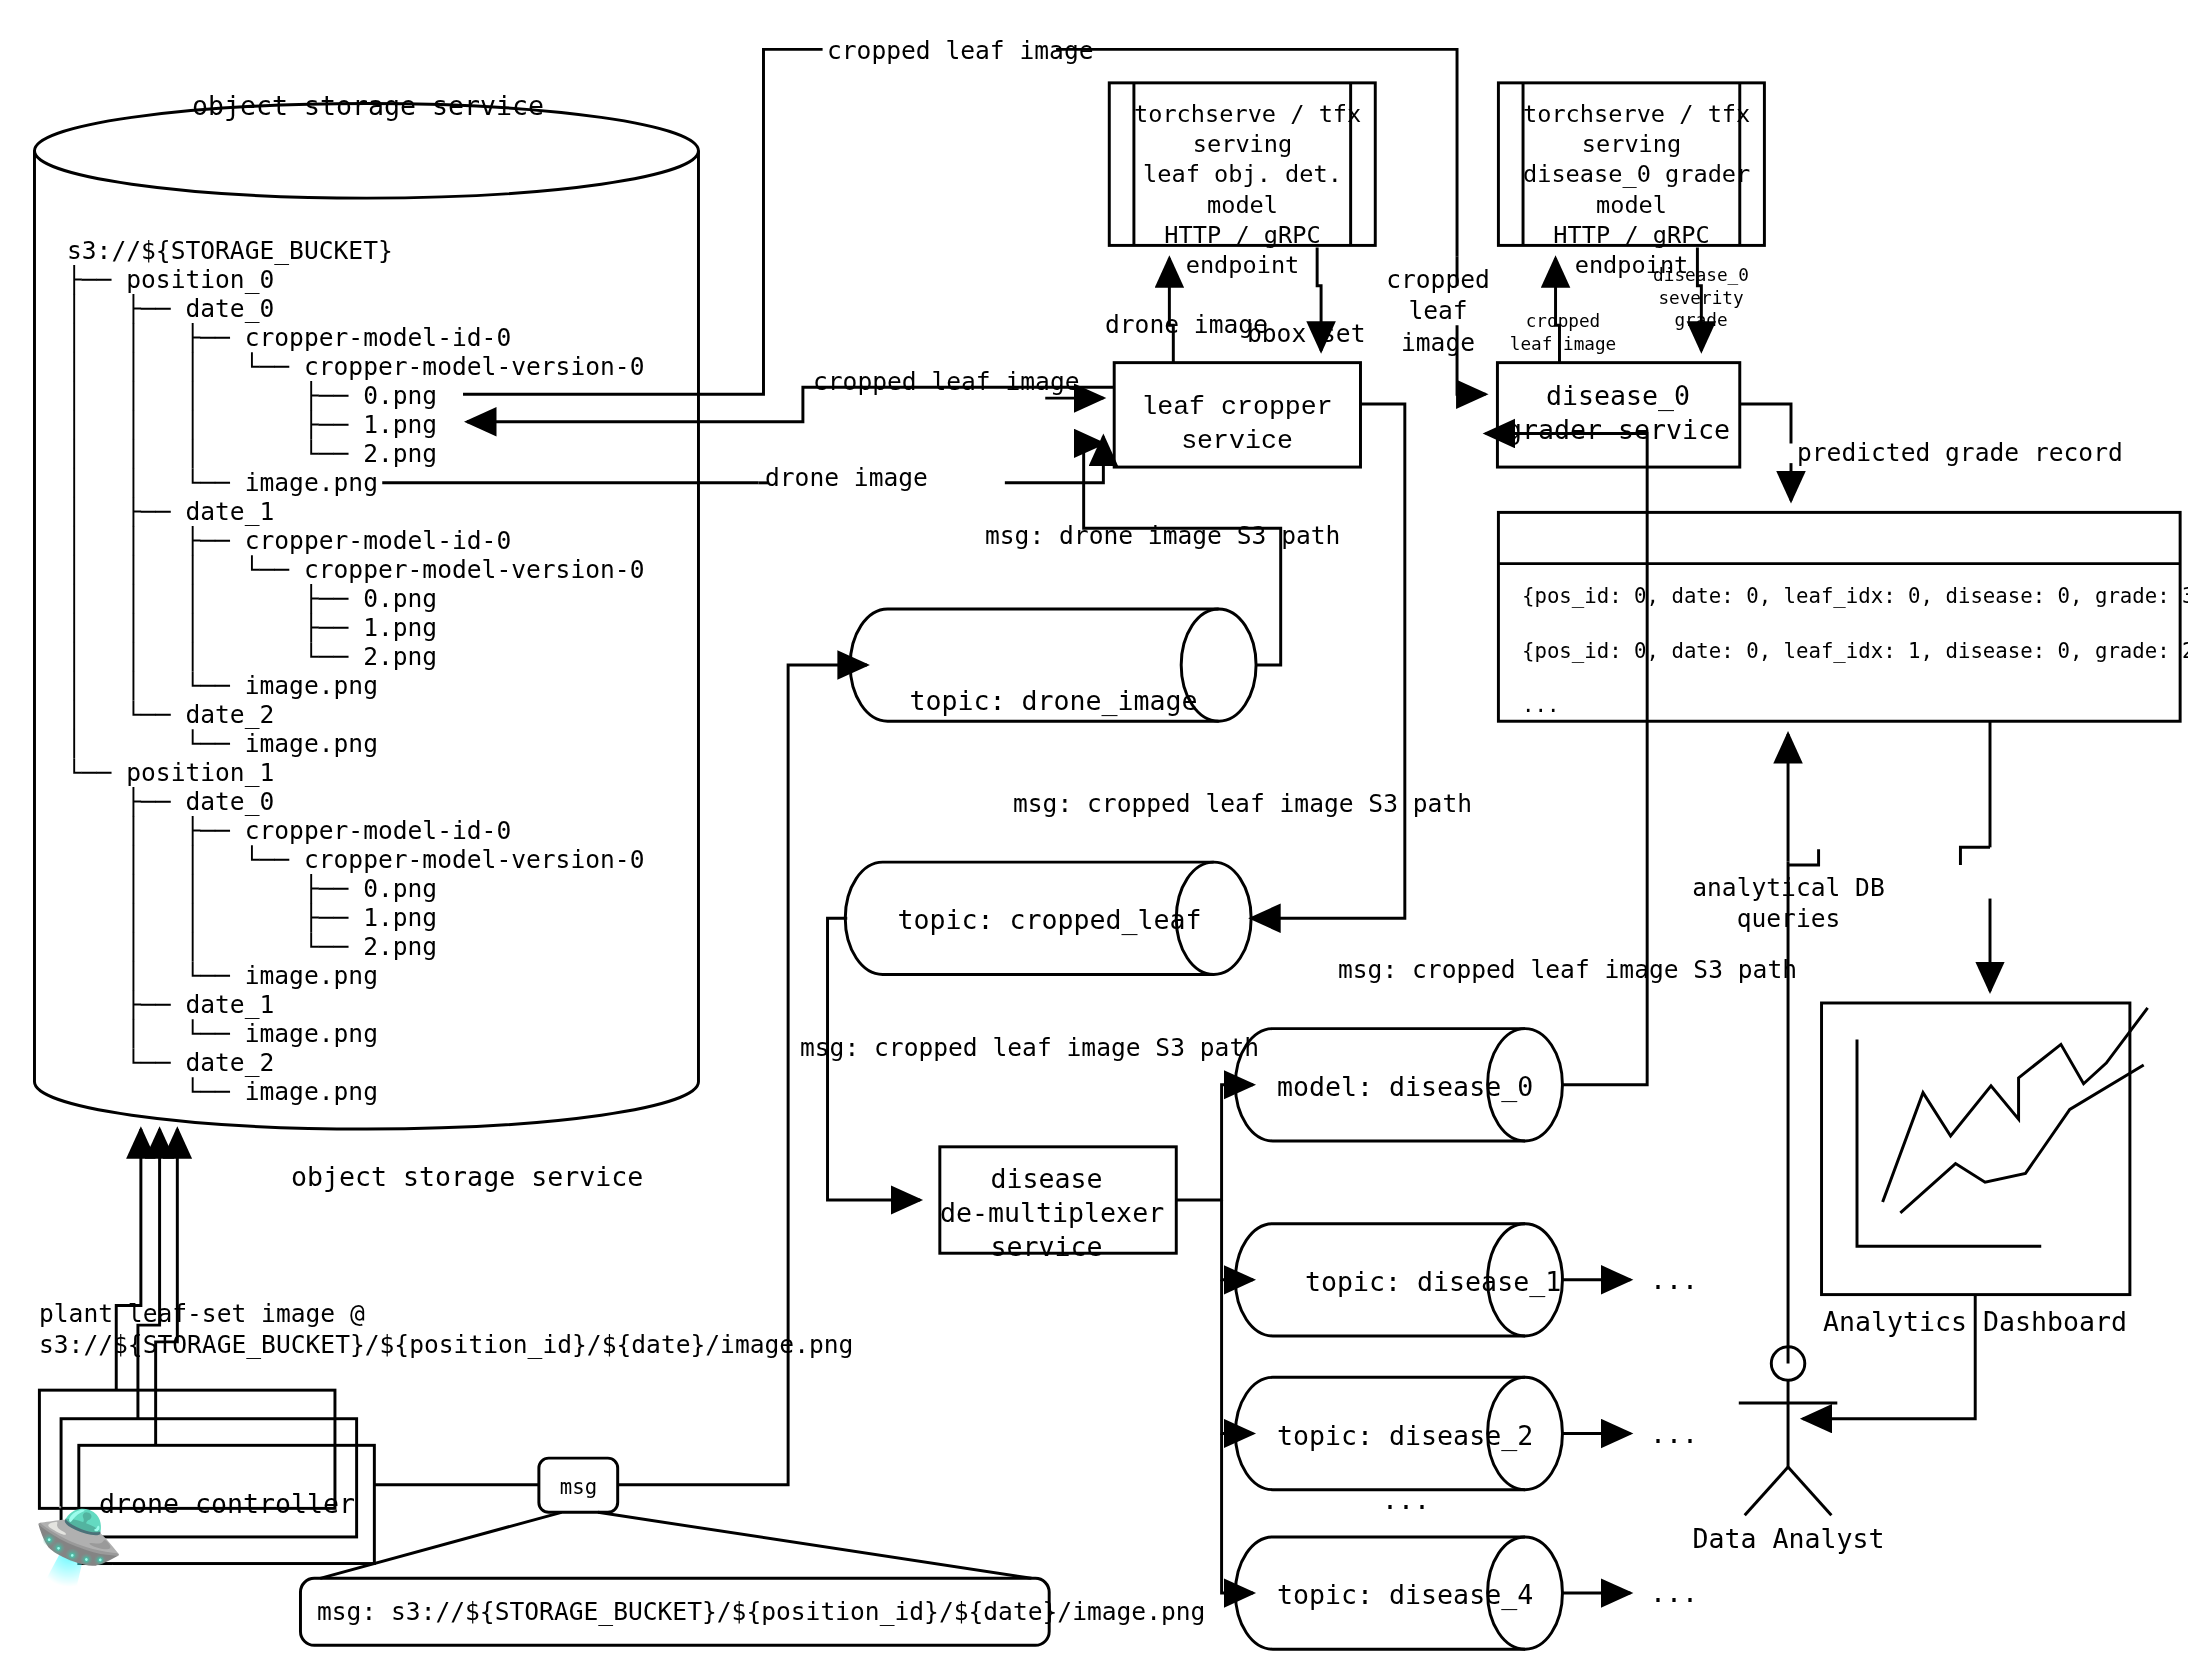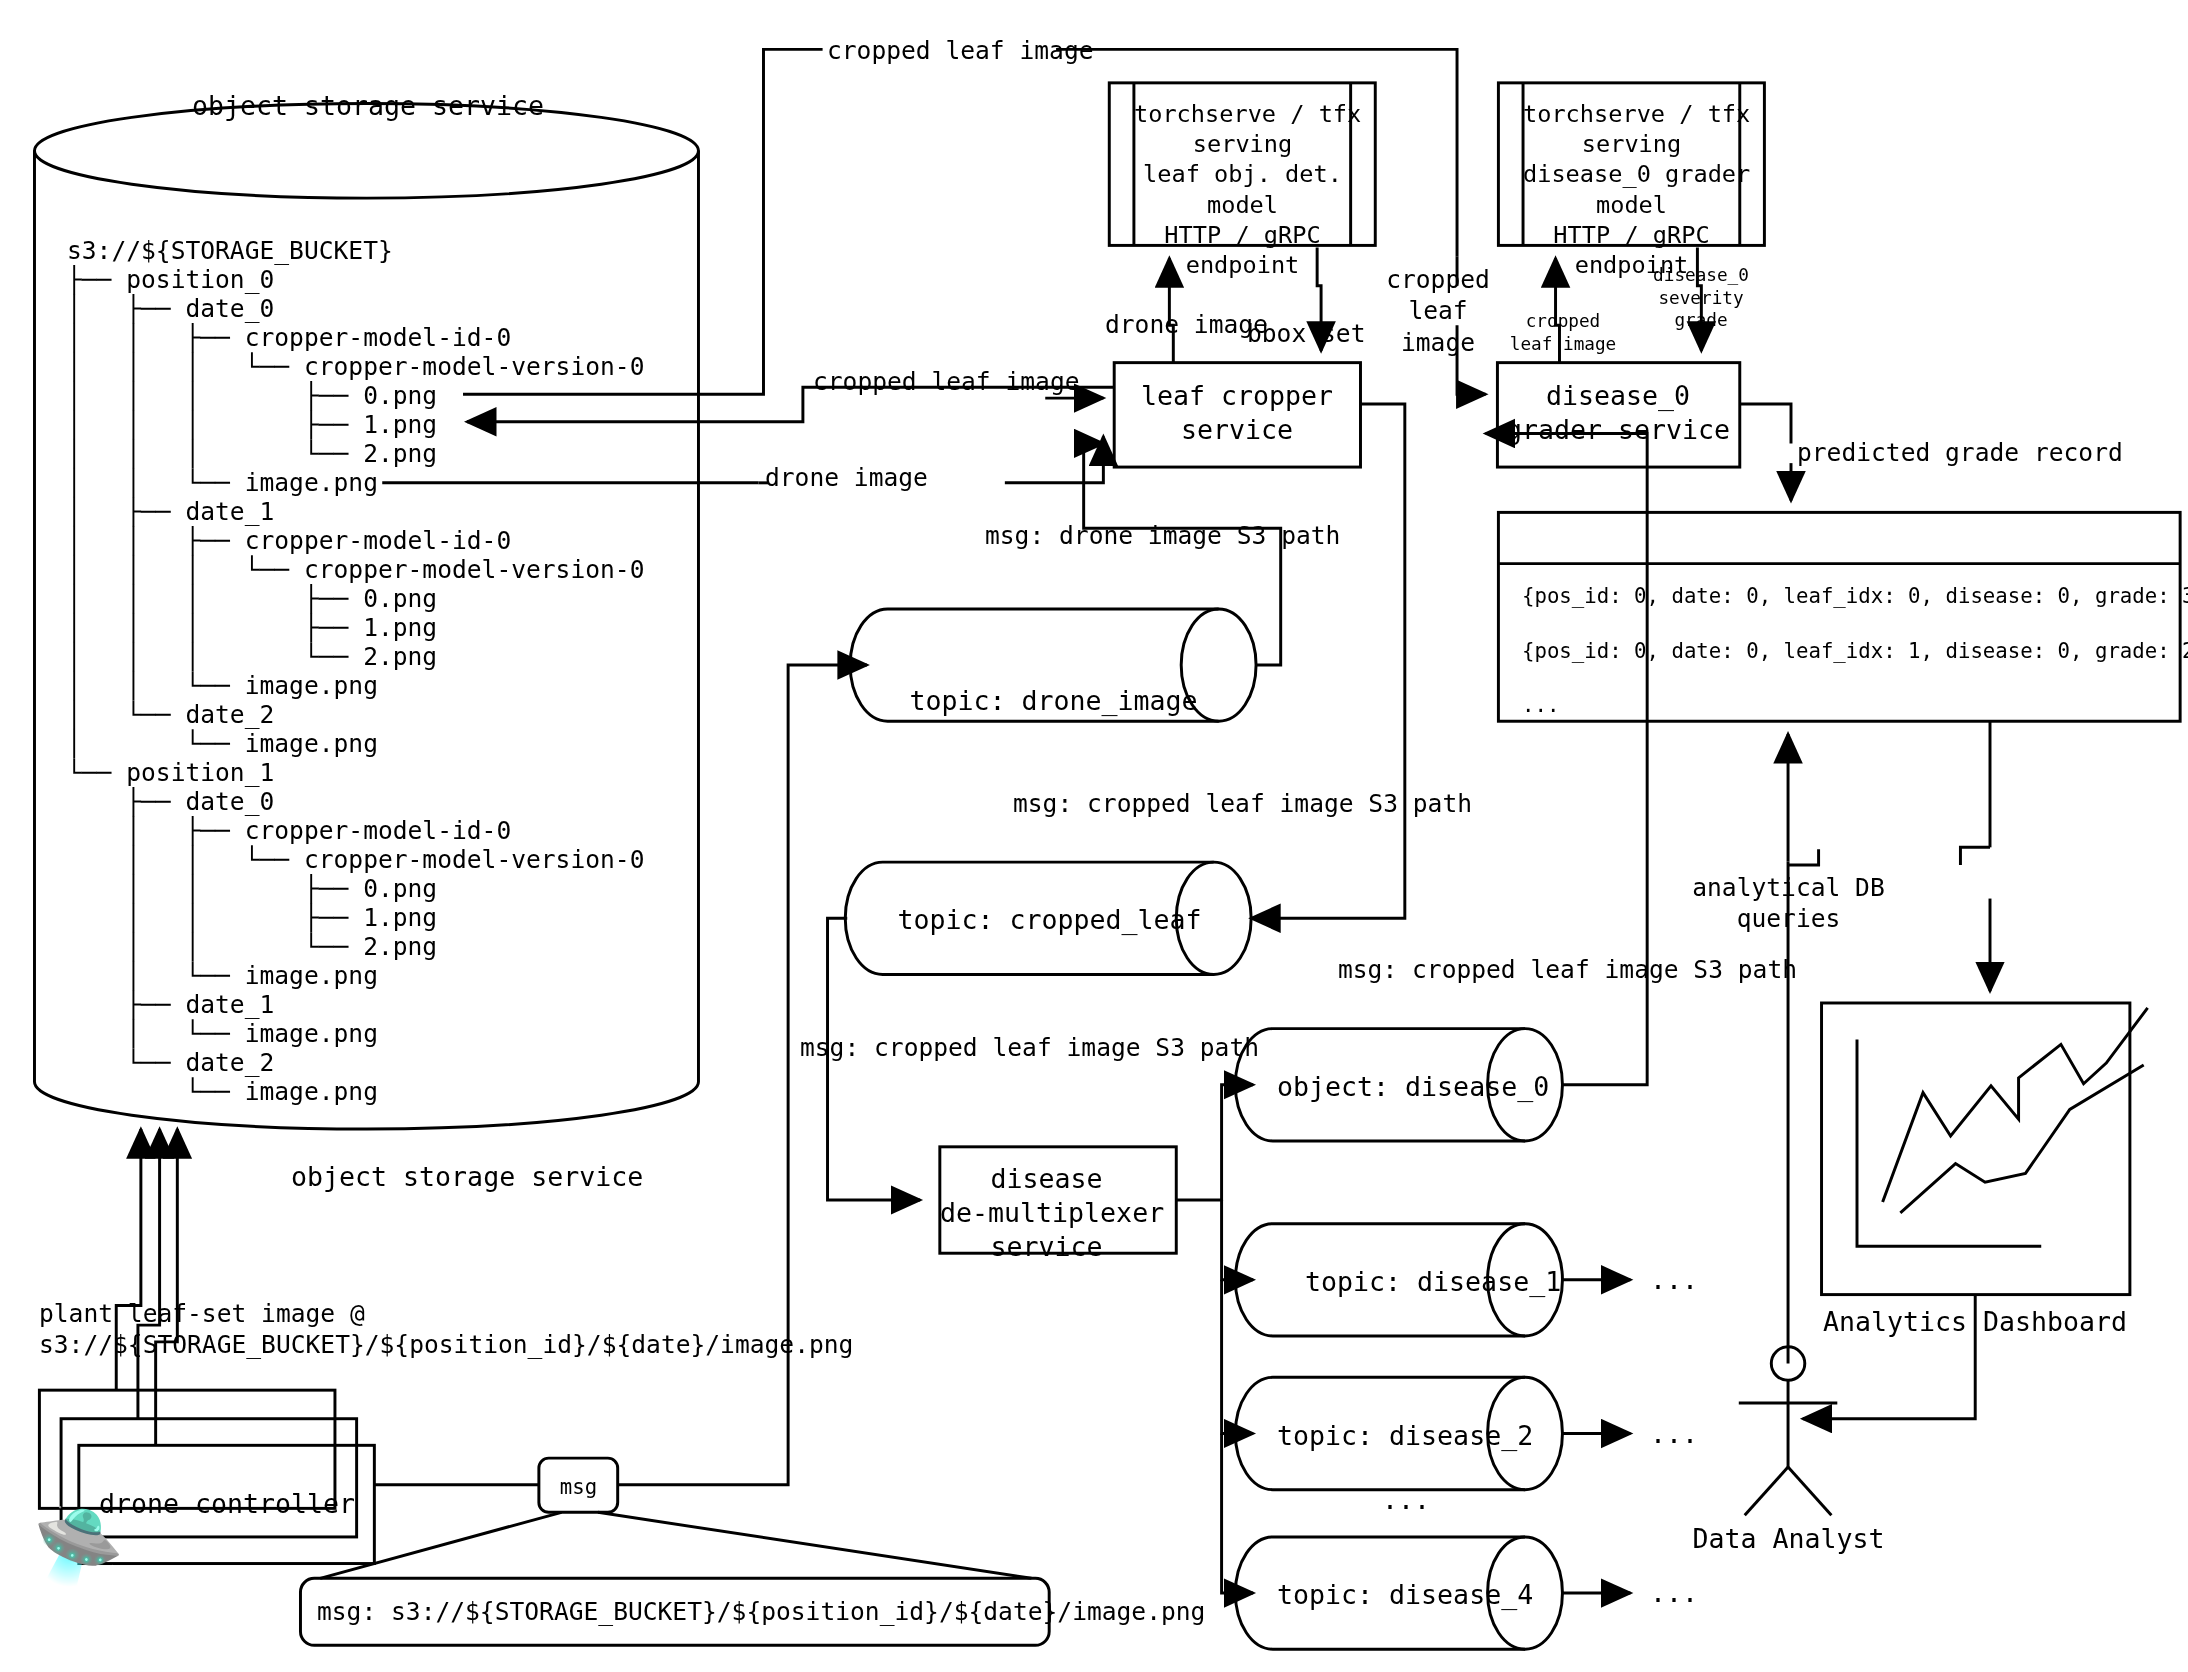--- a/index.html
+++ b/index.html
@@ -293,38 +293,38 @@
 HTTP / gRPC
 endpoint</div>
 
   <div class="lbl t24 c" style="left:1523px; top:99px; width:217px;">torchserve / tfx
 serving
 disease_0 grader
 model
 HTTP / gRPC
 endpoint</div>
 
-  <div class="lbl t28 c" style="left:1114px; top:379px; width:246px;">leaf cropper
+  <div class="lbl t28 c" style="left:1114px; top:390px; width:246px;font-family:Liberation Mono, monospace;">leaf cropper
 service</div>
 
   <div class="lbl t28 c" style="left:1497px; top:379px; width:242px;">disease_0
 grader service</div>
 
 
   <div class="lbl t21" style="left:1522px; top:583px;">{pos_id: 0, date: 0, leaf_idx: 0, disease: 0, grade: 3, ...}</div>
   <div class="lbl t21" style="left:1522px; top:638px;">{pos_id: 0, date: 0, leaf_idx: 1, disease: 0, grade: 2, ...}</div>
   <div class="lbl t21" style="left:1522px; top:692px;">...</div>
 
   <div class="lbl t28 c" style="left:1821px; top:1305px; width:308px;">Analytics Dashboard</div>
 
   <div class="lbl t28 c" style="left:1675px; top:1522px; width:227px;">Data Analyst</div>
 
   <div class="lbl t28 c" style="left:891px; top:650px; width:325px;margin-top:34px;">topic: drone_image</div>
   <div class="lbl t28 c" style="left:887px; top:903px; width:325px;">topic: cropped_leaf</div>
-  <div class="lbl t28 c" style="left:1277px; top:1070px; width:246px;">object: disease_0</div>
+  <div class="lbl t28 c" style="left:1277px; top:1070px; width:246px;">model: disease_0</div>
   <div class="lbl t28 c" style="left:1277px; top:1265px; width:246px;margin-left:28px;">topic: disease_1</div>
   <div class="lbl t28 c" style="left:1277px; top:1419px; width:246px;">topic: disease_2</div>
   <div class="lbl t28 c" style="left:1277px; top:1578px; width:246px;">topic: disease_4</div>
 
   <div class="lbl t28" style="left:1650px; top:1263px;">...</div>
   <div class="lbl t28" style="left:1650px; top:1417px;">...</div>
   <div class="lbl t28" style="left:1650px; top:1576px;">...</div>
   <div class="lbl t28" style="left:1382px; top:1483px;">...</div>
 
   <div class="lbl t28 c" style="left:940px; top:1162px; width:213px;">disease

